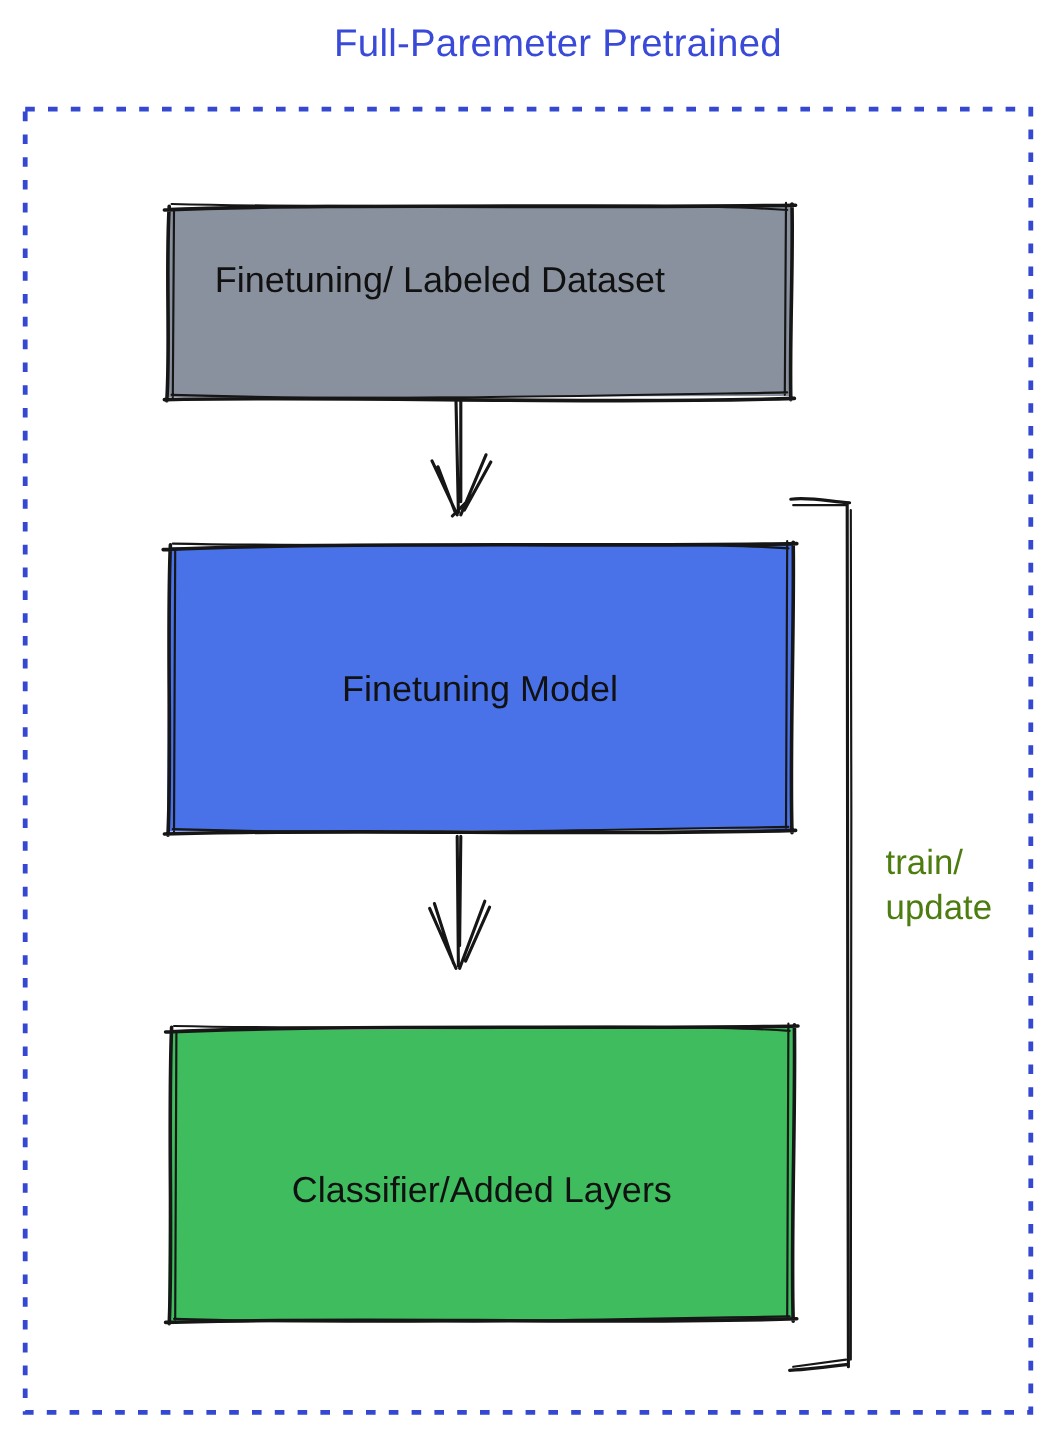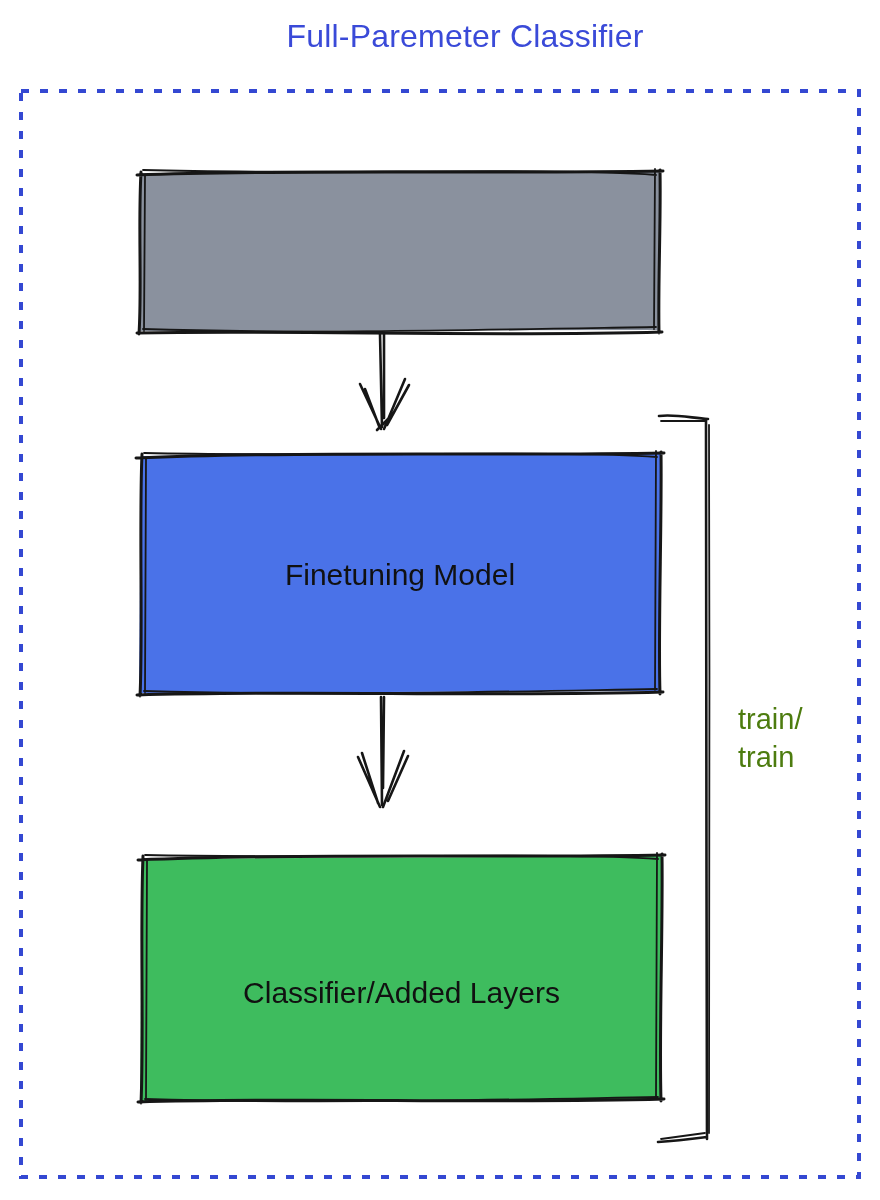--- a/index.html
+++ b/index.html
@@ -53,21 +53,21 @@
   .w30  { stroke-width: 3; }
   .w26  { stroke-width: 2.6; }
   .w18  { stroke-width: 1.8; }
   .frame-rect { fill: none; stroke-width: 4; }
 </style>
 </head>
 <body>
 
 <div class="canvas">
 
-  <div class="diagram-title">Full-Paremeter Classifier</div>
+  <div class="diagram-title">Full-Paremeter Pretrained</div>
 
   <svg width="880" height="1200" viewBox="0 0 880 1200">
 
     <rect class="frame-rect" x="21" y="91" width="838" height="1086" stroke-dasharray="8 11" stroke="#3448d2"></rect>
 
     <g>
       <path d="M141 173 L660 171 L658 330 L140 331 Z" fill="#8a919e"></path>
       <path class="ink w30" d="M137 175 C280 169 480 174 663 171 M660 170 C661 222 658 280 659 333 M662 332 C490 337 300 330 137 333 M141 172 C138 225 142 288 139 334"></path>
       <path class="ink w18" d="M143 170 C330 175 540 167 656 175 M655 169 L654 329 M656 327 C480 330 300 334 143 329 M145 176 L144 331"></path>
     </g>
@@ -93,23 +93,24 @@
       <path class="ink w30" d="M138 860 C300 853 520 858 665 855 M662 854 C663 930 659 1030 661 1101 M664 1099 C490 1104 300 1097 138 1102 M143 856 C140 930 144 1040 141 1103"></path>
       <path class="ink w18" d="M145 855 C340 859 560 852 658 859 M657 853 L656 1098 M658 1097 C480 1100 310 1104 145 1099 M147 861 L146 1100"></path>
     </g>
 
     <g>
       <path class="ink w26" d="M659 416 C675 414 692 418 708 419 M706 419 C707 650 706 900 707 1139 M707 1137 C691 1139 674 1141 658 1142"></path>
       <path class="ink w18" d="M661 421 L705 421 M709 425 C710 660 709 920 709 1133 M705 1133 L661 1139"></path>
     </g>
   </svg>
 
+  <div class="box-label label-dataset">Finetuning/ Labeled Dataset</div>
 
   <div class="box-label label-model">Finetuning Model</div>
 
   <div class="box-label label-classifier">Classifier/Added Layers</div>
 
   <div class="bracket-label">
     <div>train/</div>
-    <div>train</div>
+    <div>update</div>
   </div>
 
 </div>
 
 </body></html>

